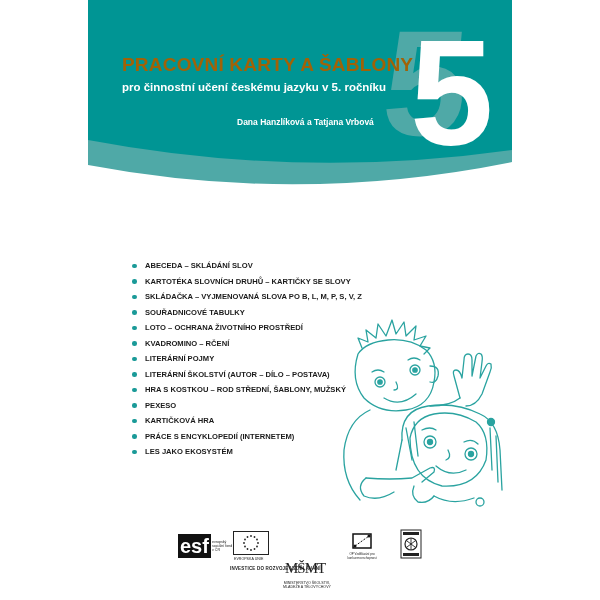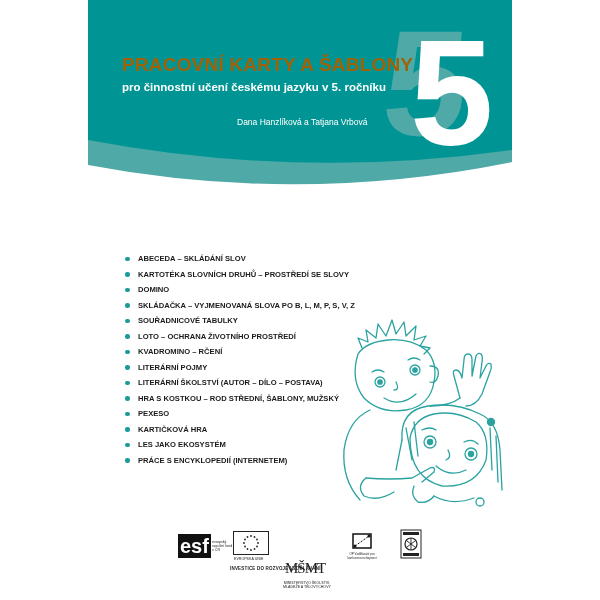--- a/index.html
+++ b/index.html
@@ -1,24 +1,24 @@
 <!DOCTYPE html>
 <html><head>
 <meta charset="utf-8">
 <style>
   html, body { margin: 0; padding: 0; background: #ffffff; }
   body { width: 600px; height: 600px; position: relative; overflow: hidden; font-family: "Liberation Sans", sans-serif; }
   .cover { position: absolute; left: 0; top: 0; width: 600px; height: 600px; }
   .header-shape { position: absolute; left: 0; top: 0; width: 600px; height: 200px; }
   .title { position: absolute; left: 122px; top: 54px; color: #a16207; font-weight: bold; font-size: 19px; letter-spacing: 0.2px; white-space: nowrap; }
   .subtitle { position: absolute; left: 122px; top: 81px; color: #ffffff; font-weight: bold; font-size: 11.5px; white-space: nowrap; }
-  .authors { position: absolute; left: 237px; top: 117px; color: #ffffff; font-weight: normal; font-size: 8.5px; white-space: nowrap; }
+  .authors { position: absolute; left: 237px; top: 117px; color: #ffffff; font-weight: bold; font-size: 8.5px; white-space: nowrap; }
   .big-five-shadow { position: absolute; left: 384px; top: 8px; color: #4fa9a7; font-weight: bold; font-size: 150px; line-height: 150px; font-family: "Liberation Sans", sans-serif; transform: skewX(-5deg); }
   .big-five { position: absolute; left: 410px; top: 18px; color: #ffffff; font-weight: bold; font-size: 150px; line-height: 150px; font-family: "Liberation Sans", sans-serif; }
-  .topics { position: absolute; left: 121px; top: 247px; margin: 4px; padding: 0; list-style: none; }
+  .topics { position: absolute; left: 121px; top: 247px; margin: 11px; padding: 0; list-style: none; }
   .topics li { position: relative; padding-left: 13px; height: 15.5px; line-height: 15.5px; font-size: 7.6px; font-weight: bold; color: #1a1a1a; white-space: nowrap; }
   .topics li .bullet { position: absolute; left: 0; top: 5.5px; width: 4.5px; height: 4.5px; border-radius: 50%; background: #1a9a98; }
   .illustration { position: absolute; left: 330px; top: 310px; width: 190px; height: 200px; }
   .logo { position: absolute; }
   .logo-caption { position: absolute; left: 230px; top: 566px; font-size: 4.5px; font-weight: bold; color: #222; letter-spacing: 0.2px; white-space: nowrap; }
   .tiny { font-size: 3.6px; color: #222; line-height: 4px; }
 </style>
 </head>
 <body>
 
@@ -34,33 +34,32 @@
     <path d="M380 155 Q450 150 512 130 V162 Q450 178 380 186 Z" fill="#4fa9a7" opacity="0"></path>
   </svg>
   <div class="big-five">5</div>
 
   <div class="title">PRACOVNÍ KARTY A ŠABLONY</div>
   <div class="subtitle">pro činnostní učení českému jazyku v 5. ročníku</div>
   <div class="authors">Dana Hanzlíková a Tatjana Vrbová</div>
 
   <ul class="topics">
     <li><span class="bullet"></span><span>ABECEDA – SKLÁDÁNÍ SLOV</span></li>
-    <li><span class="bullet"></span><span>KARTOTÉKA SLOVNÍCH DRUHŮ – PROSTŘEDÍ SE SLOVY</span></li>
-    <li><span class="bullet"></span><span>DOMINO</span></li>
+    <li><span class="bullet"></span><span>KARTOTÉKA SLOVNÍCH DRUHŮ – KARTIČKY SE SLOVY</span></li>
     <li><span class="bullet"></span><span>SKLÁDAČKA – VYJMENOVANÁ SLOVA PO B, L, M, P, S, V, Z</span></li>
     <li><span class="bullet"></span><span>SOUŘADNICOVÉ TABULKY</span></li>
     <li><span class="bullet"></span><span>LOTO – OCHRANA ŽIVOTNÍHO PROSTŘEDÍ</span></li>
     <li><span class="bullet"></span><span>KVADROMINO – RČENÍ</span></li>
     <li><span class="bullet"></span><span>LITERÁRNÍ POJMY</span></li>
     <li><span class="bullet"></span><span>LITERÁRNÍ ŠKOLSTVÍ (AUTOR – DÍLO – POSTAVA)</span></li>
     <li><span class="bullet"></span><span>HRA S KOSTKOU – ROD STŘEDNÍ, ŠABLONY, MUŽSKÝ</span></li>
     <li><span class="bullet"></span><span>PEXESO</span></li>
     <li><span class="bullet"></span><span>KARTIČKOVÁ HRA</span></li>
+    <li><span class="bullet"></span><span>PRÁCE S ENCYKLOPEDIÍ (INTERNETEM)</span></li>
     <li><span class="bullet"></span><span>LES JAKO EKOSYSTÉM</span></li>
-    <li><span class="bullet"></span><span>PRÁCE S ENCYKLOPEDIÍ (INTERNETEM)</span></li>
   </ul>
 
   <svg class="illustration" viewBox="0 0 190 200" xmlns="http://www.w3.org/2000/svg" fill="none" stroke="#2aa3a0" stroke-width="1.3" stroke-linecap="round" stroke-linejoin="round">
 
     <path d="M32 38 L28 28 L38 32 L36 20 L46 28 L48 14 L56 26 L62 10 L66 24 L74 12 L76 26 L86 16 L84 30 L96 26 L90 36 L100 38 L94 44"></path>
 
     <path d="M28 44 Q20 70 34 88 Q50 104 76 100 Q100 96 104 72 Q108 52 96 40 Q80 28 58 30 Q36 32 28 44 Z"></path>
 
     <path d="M100 56 Q110 56 108 66 Q106 74 100 72"></path>
 

